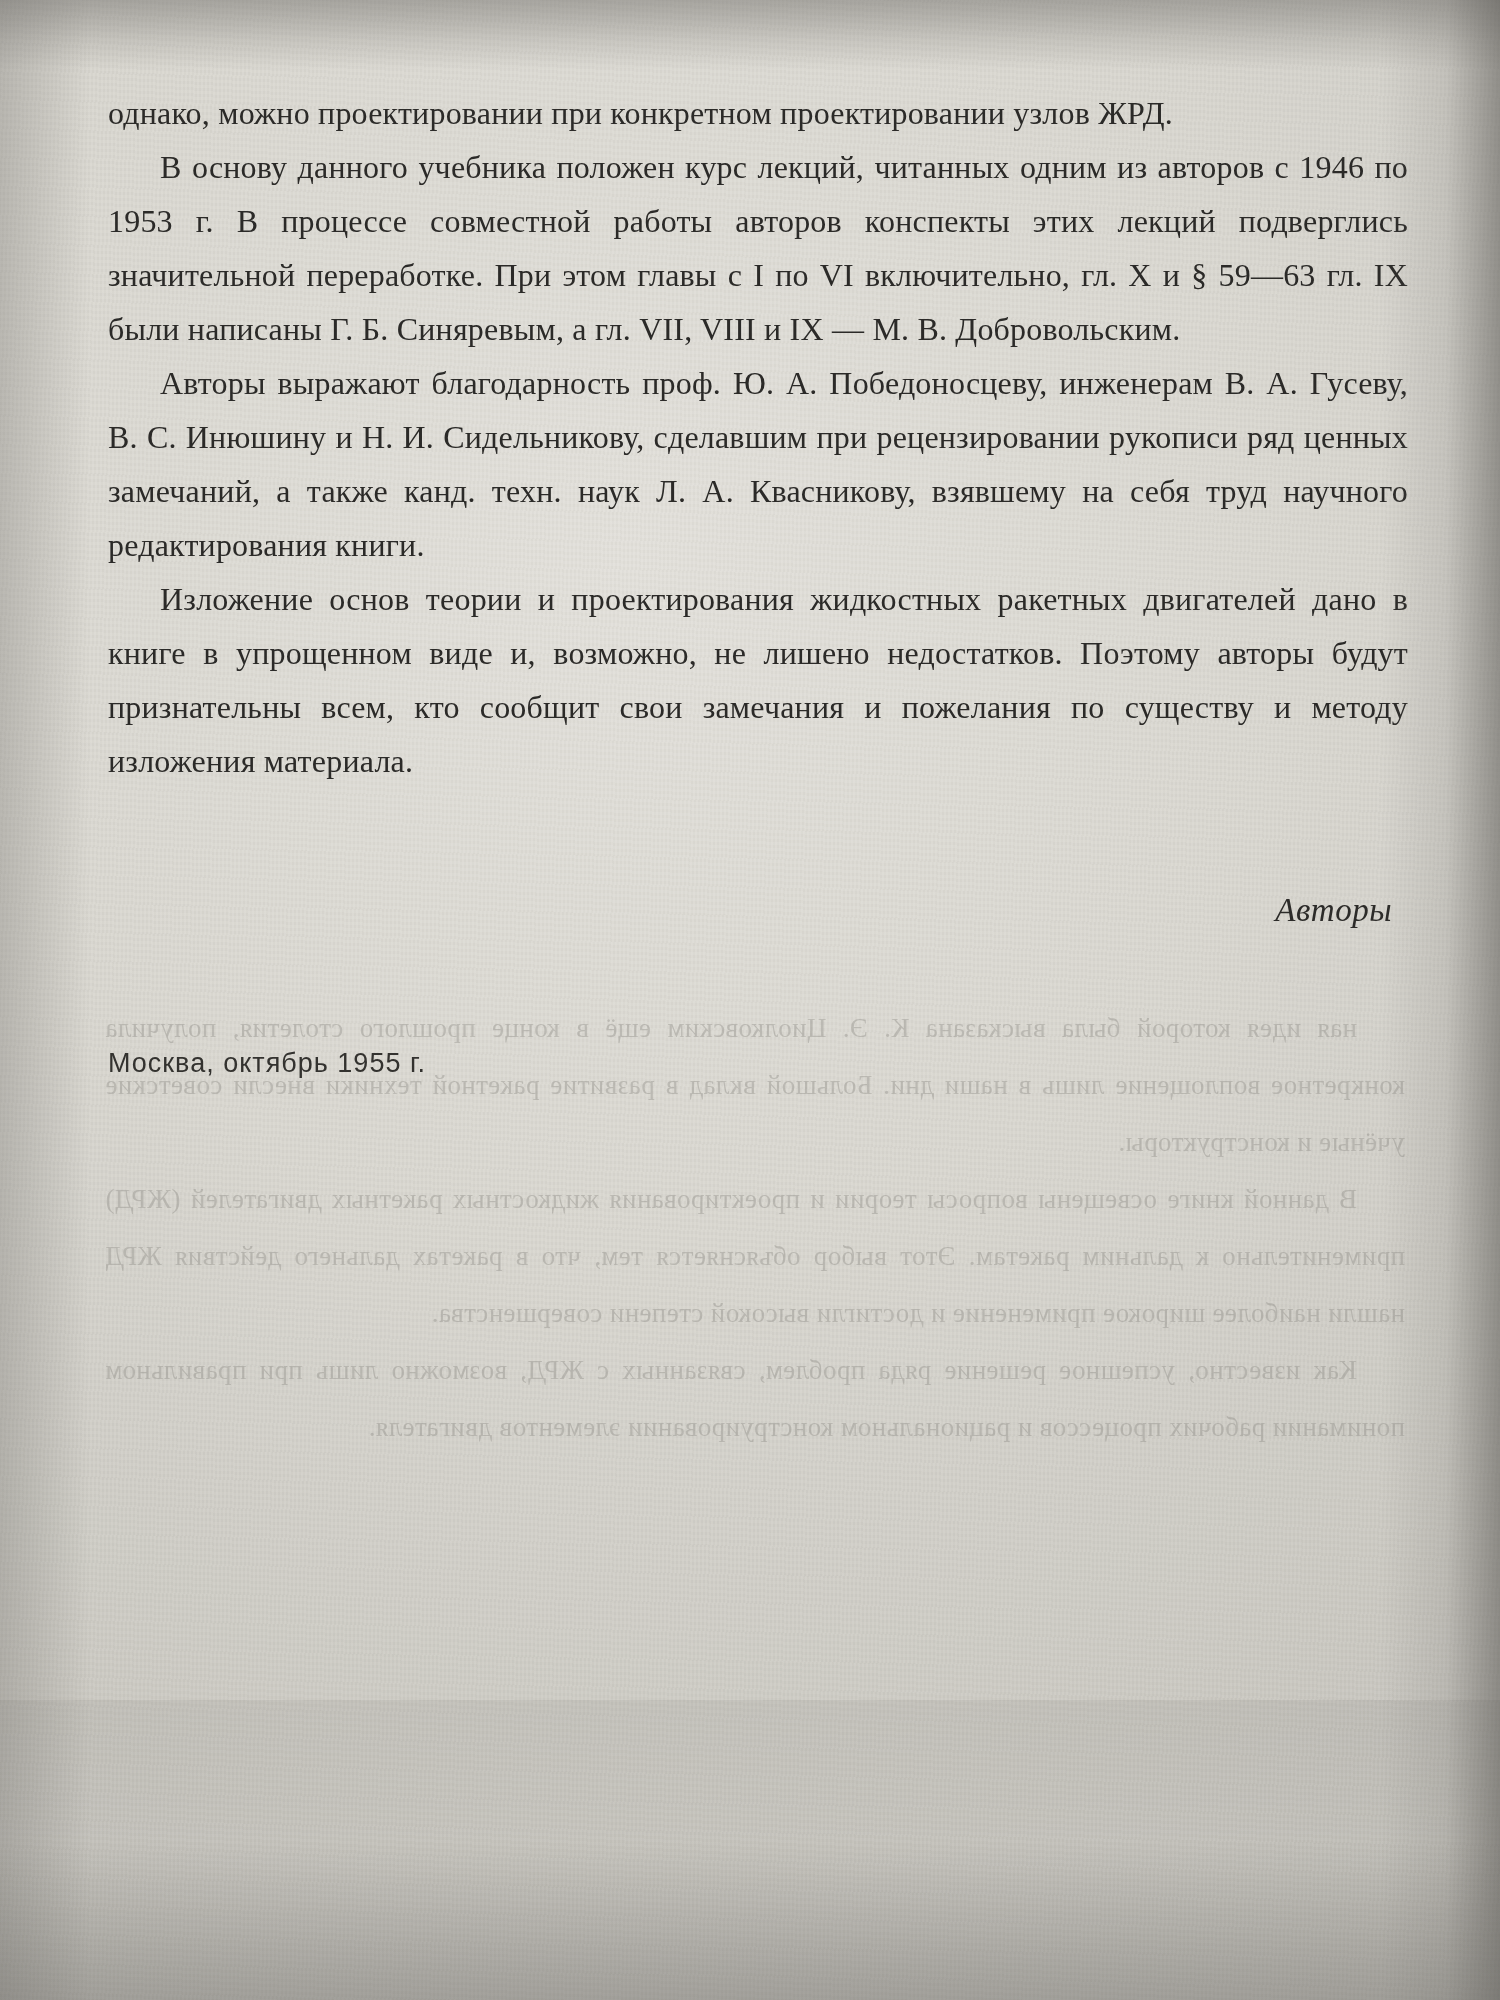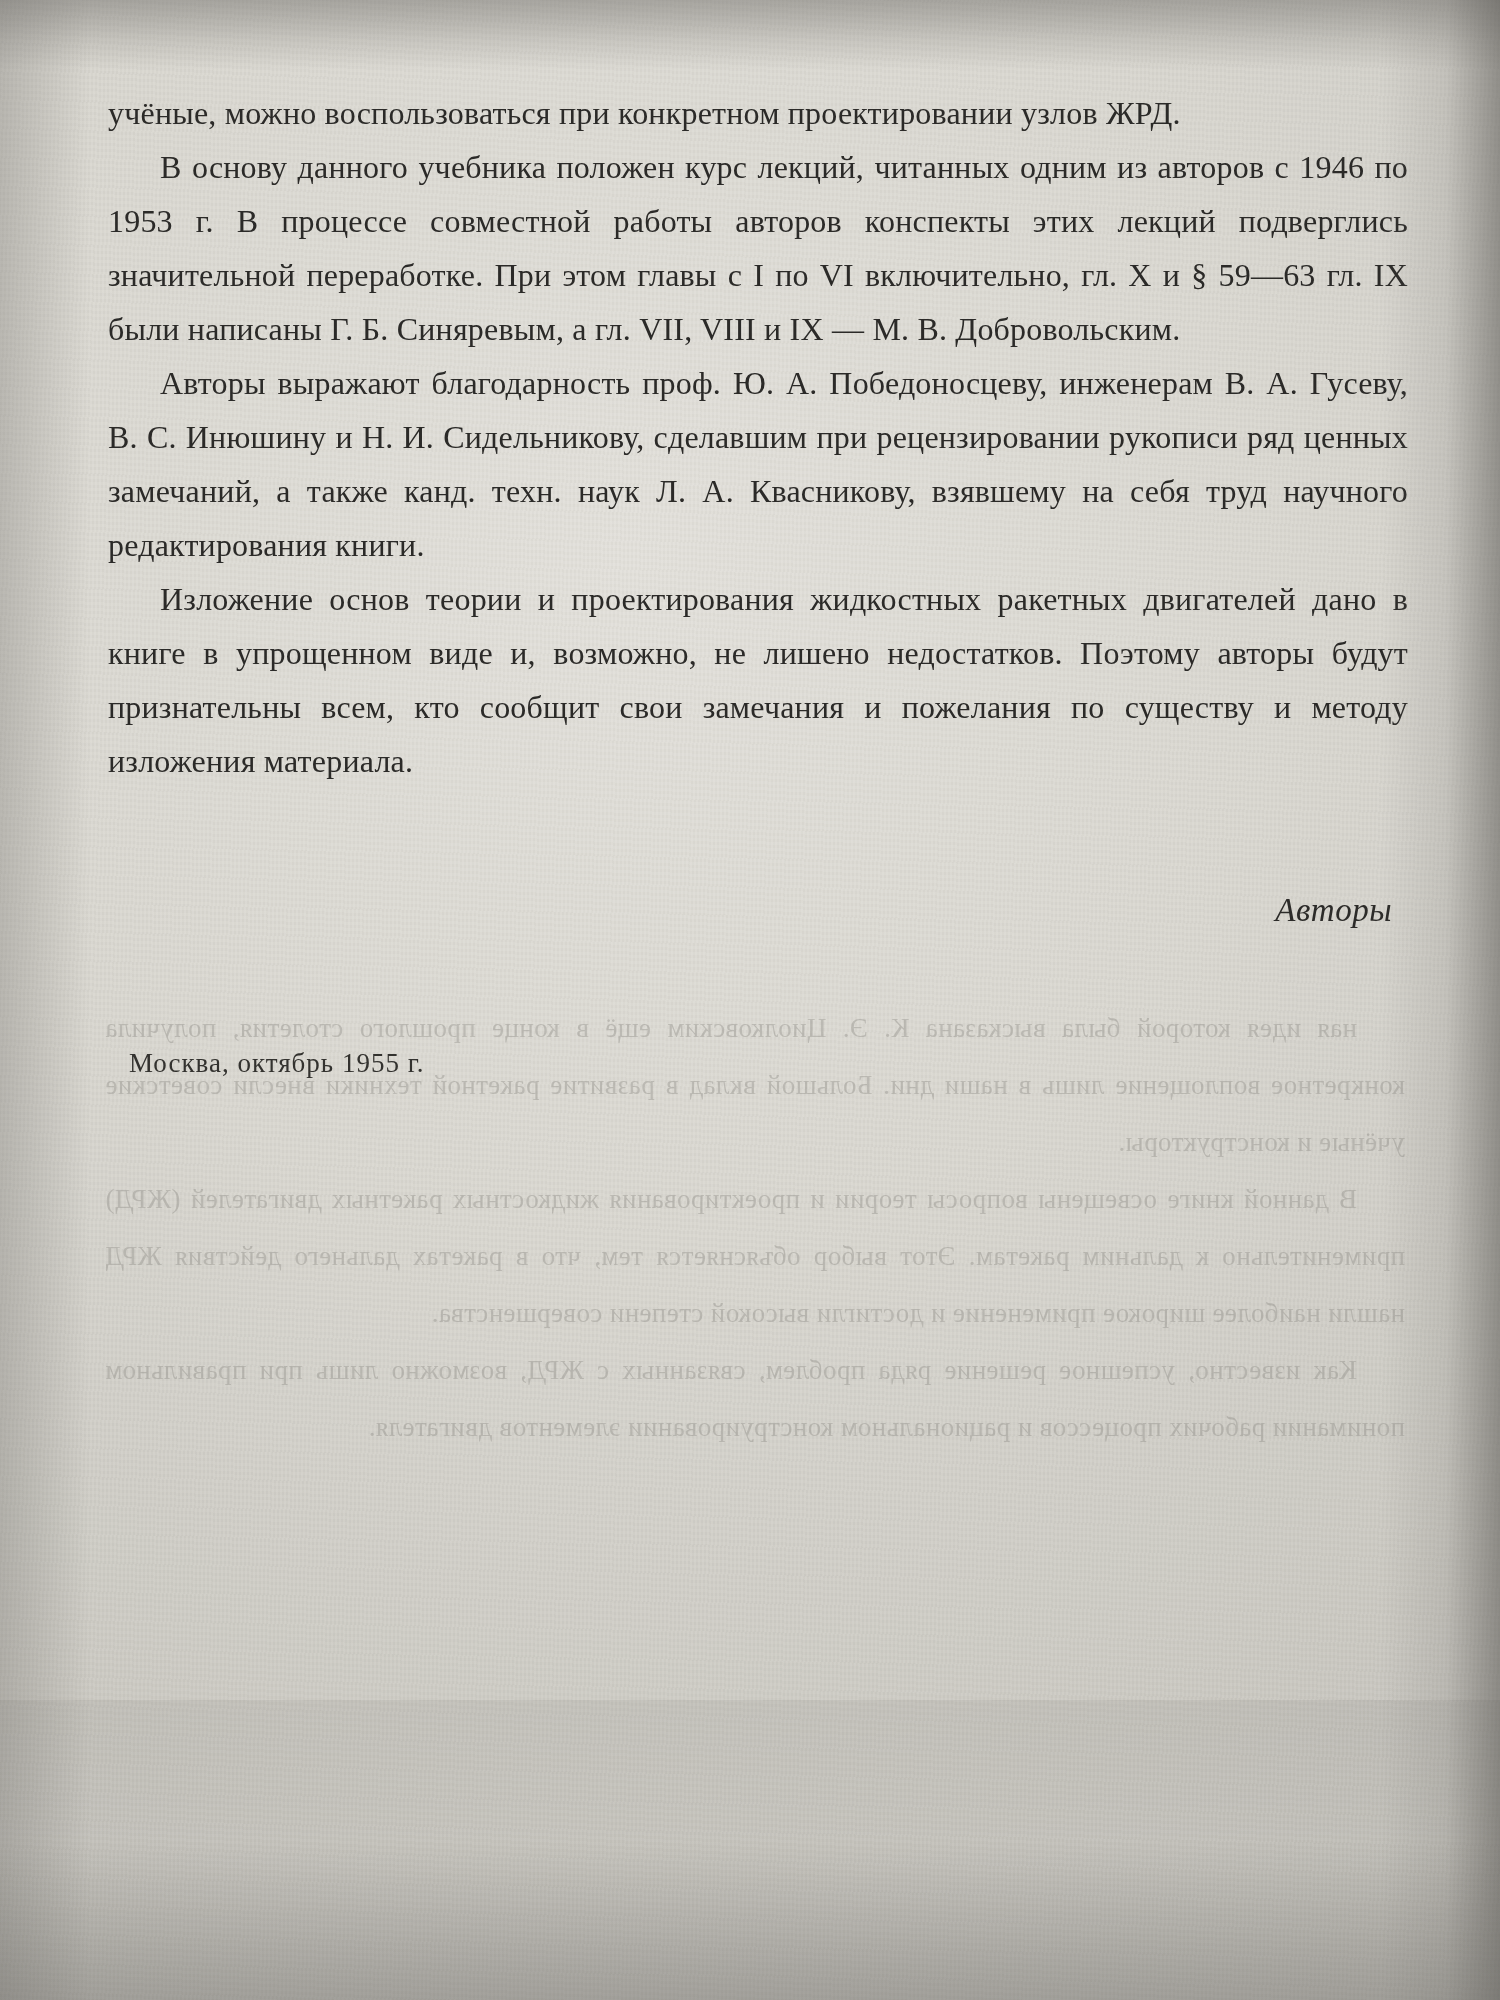--- a/index.html
+++ b/index.html
@@ -106,25 +106,24 @@
     font-style: italic;
     font-size: 33px;
     color: #2c2b29;
     letter-spacing: .5px;
   }
 
   .place-date {
     position: absolute;
     left: 108px;
     top: 1048px;
-    font-family: Liberation Serif, serif;
+    font-family: Liberation Sans, sans-serif;
     font-size: 27px;
     letter-spacing: 1px;
     color: #33322f;
-    margin-left: 21px;
   }
 
   
   .band {
     position: absolute;
     left: 0; width: 100%;
     background: linear-gradient(to bottom, rgba(0,0,0,0.05), rgba(0,0,0,0));
     pointer-events: none;
   }
 </style>
@@ -139,21 +138,21 @@
   <div class="band" style="top:0;height:40px;"></div>
   <div class="band" style="top:1700px;height:300px;"></div>
 
   <div class="bleed">
     <p>ная идея которой была высказана К. Э. Циолковским ещё в конце прошлого столетия, получила конкретное воплощение лишь в наши дни. Большой вклад в развитие ракетной техники внесли советские учёные и конструкторы.</p>
     <p>В данной книге освещены вопросы теории и проектирования жидкостных ракетных двигателей (ЖРД) применительно к дальним ракетам. Этот выбор объясняется тем, что в ракетах дальнего действия ЖРД нашли наиболее широкое применение и достигли высокой степени совершенства.</p>
     <p>Как известно, успешное решение ряда проблем, связанных с ЖРД, возможно лишь при правильном понимании рабочих процессов и рациональном конструировании элементов двигателя.</p>
   </div>
 
   <div class="content">
-    <p class="noindent">учёные, можно воспользоваться при конкретном проектировании узлов ЖРД.</p>
+    <p class="noindent">однако, можно проектировании при конкретном проектировании узлов ЖРД.</p>
     <p>В основу данного учебника положен курс лекций, читанных одним из авторов с 1946 по 1953 г. В процессе совместной работы авторов конспекты этих лекций подверглись значительной перера­ботке. При этом главы с I по VI включительно, гл. X и § 59—63 гл. IX были написаны Г. Б. Синяревым, а гл. VII, VIII и IX — М. В. Добровольским.</p>
     <p>Авторы выражают благодарность проф. Ю. А. Победоносцеву, инженерам В. А. Гусеву, В. С. Инюшину и Н. И. Сидельникову, сделавшим при рецензировании рукописи ряд ценных замечаний, а также канд. техн. наук Л. А. Квасникову, взявшему на себя труд научного редактирования книги.</p>
     <p>Изложение основ теории и проектирования жидкостных ракет­ных двигателей дано в книге в упрощенном виде и, возможно, не лишено недостатков. Поэтому авторы будут признательны всем, кто сообщит свои замечания и пожелания по существу и методу изложения материала.</p>
   </div>
 
   <div class="signature">Авторы</div>
 
   <div class="place-date">Москва, октябрь 1955 г.</div>
 
   <div class="edge-left"></div>

